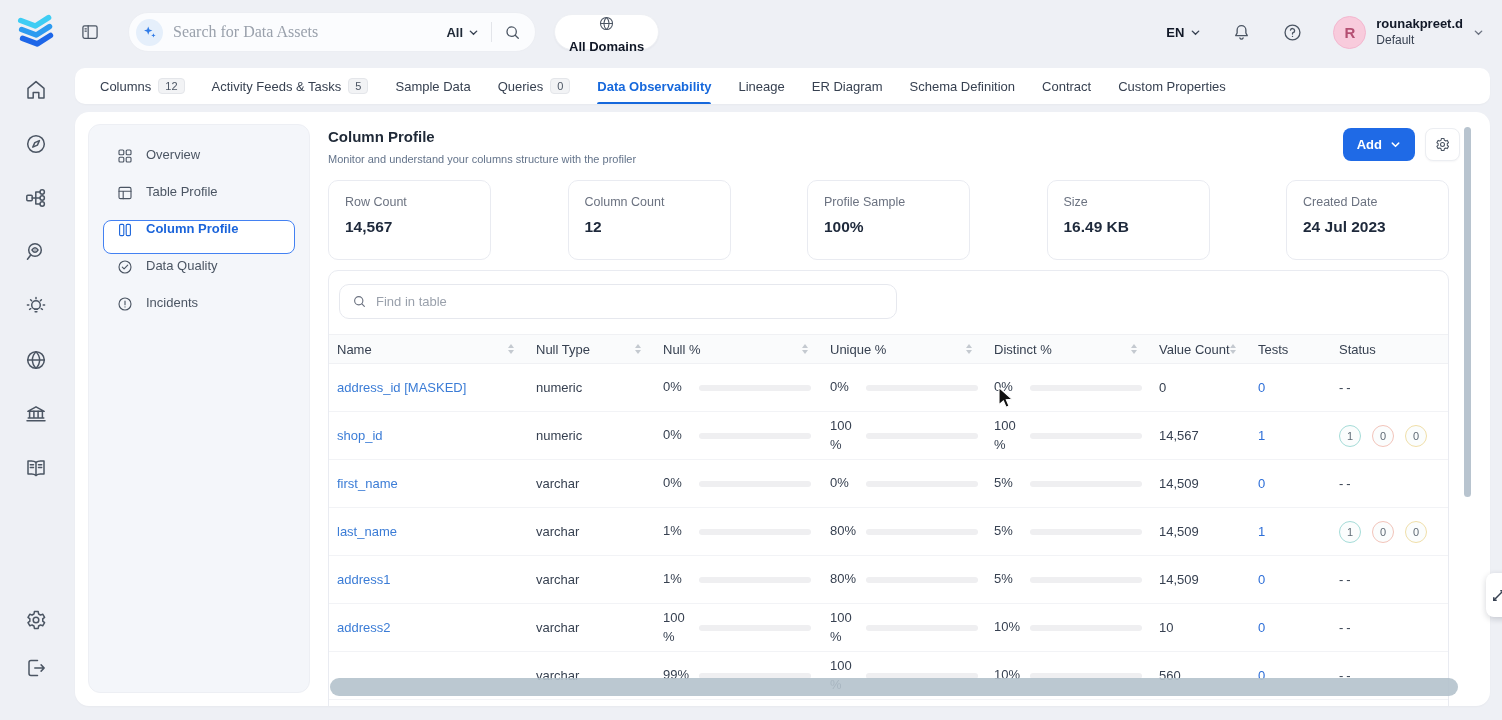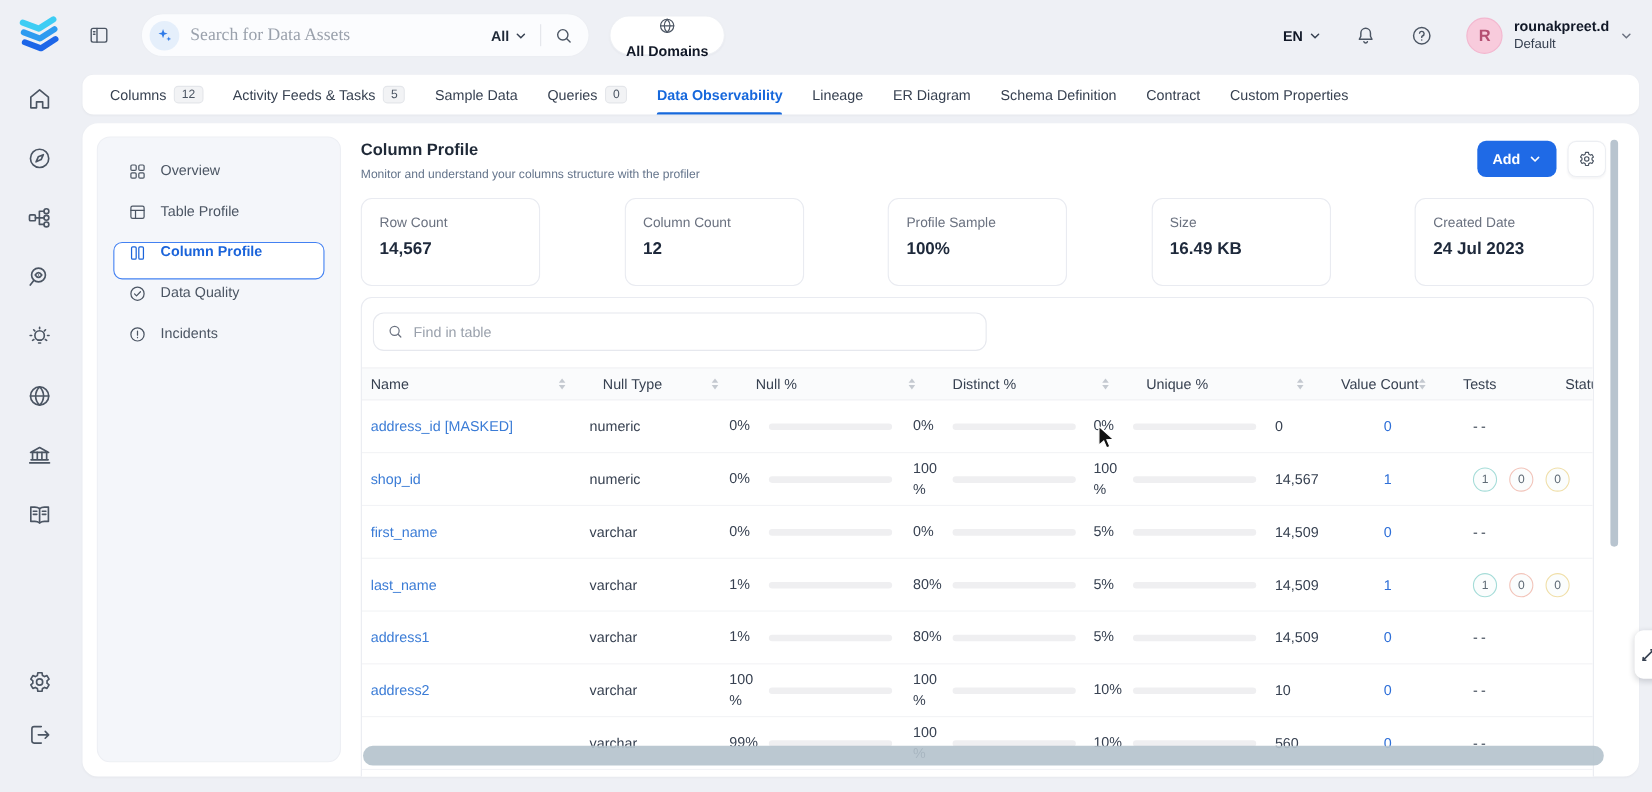--- a/index.html
+++ b/index.html
@@ -67,21 +67,21 @@
   .stat-card { width:163px; height:80px; border:1px solid #e9ebf1; border-radius:10px; padding:14px 16px; background:#fff; }
   .stat-label { font-size:12.5px; color:#6b7280; }
   .stat-value { margin-top:9px; font-size:15.5px; font-weight:700; color:#1e293b; }
 
   .table-wrap { position:absolute; left:6px; top:158px; right:13px; bottom:-40px; border:1px solid #e9ebf1; border-radius:10px; background:#fff; overflow:hidden; }
   .find-box { margin:13px 0 0 10px; width:558px; height:35px; border:1px solid #e6e8ee; border-radius:10px; display:flex; align-items:center; padding:0 12px; }
   .find-box .icon { width:15px; height:15px; color:#6b7280; }
   .find-input { border:none; outline:none; background:transparent; flex:1; margin-left:9px; font-size:13px; font-family:inherit; color:#374151; }
   .find-input::placeholder { color:#9aa1ac; }
 
-  .thead { margin-top:15px; display:grid; grid-template-columns:199px 127px 167px 164px 165px 99px 81px 1fr; background:#fafbfc; border-top:1px solid #f0f1f4; border-bottom:1px solid #f0f1f4; height:30px;gap:12px; }
+  .thead { margin-top:15px; display:grid; grid-template-columns:199px 127px 167px 164px 165px 99px 81px 1fr; background:#fafbfc; border-top:1px solid #f0f1f4; border-bottom:1px solid #f0f1f4; height:30px; }
   .th { display:flex; align-items:center; padding-left:8px; padding-right:14px; color:#374151; font-weight:500; }
   .th .lbl { flex:1; }
   .sorter { display:flex; flex-direction:column; gap:2px; }
   .sorter i { display:block; width:0; height:0; border-left:3.5px solid transparent; border-right:3.5px solid transparent; }
   .sorter .up { border-bottom:4px solid #c4c9d0; }
   .sorter .dn { border-top:4px solid #c4c9d0; }
 
   .trow { display:grid; grid-template-columns:199px 127px 167px 164px 165px 99px 81px 1fr; min-height:48px; border-bottom:1px solid #f2f3f6; align-items:center; }
   .td { padding-left:8px; padding-right:10px; }
   .cell-link { color:#3b7cd6; cursor:pointer; }
@@ -433,28 +433,28 @@
             </span>
    </div>
           <div class="th">
      <span class="lbl">Null %</span>
      <span class="sorter">
               <i class="up"></i>
               <i class="dn"></i>
             </span>
    </div>
           <div class="th">
-     <span class="lbl">Distinct %</span>
+     <span class="lbl">Unique %</span>
      <span class="sorter">
               <i class="up"></i>
               <i class="dn"></i>
             </span>
    </div>
           <div class="th">
-     <span class="lbl">Unique %</span>
+     <span class="lbl">Distinct %</span>
      <span class="sorter">
               <i class="up"></i>
               <i class="dn"></i>
             </span>
    </div>
           <div class="th">
      <span class="lbl">Value Count</span>
      <span class="sorter">
               <i class="up"></i>
               <i class="dn"></i>

